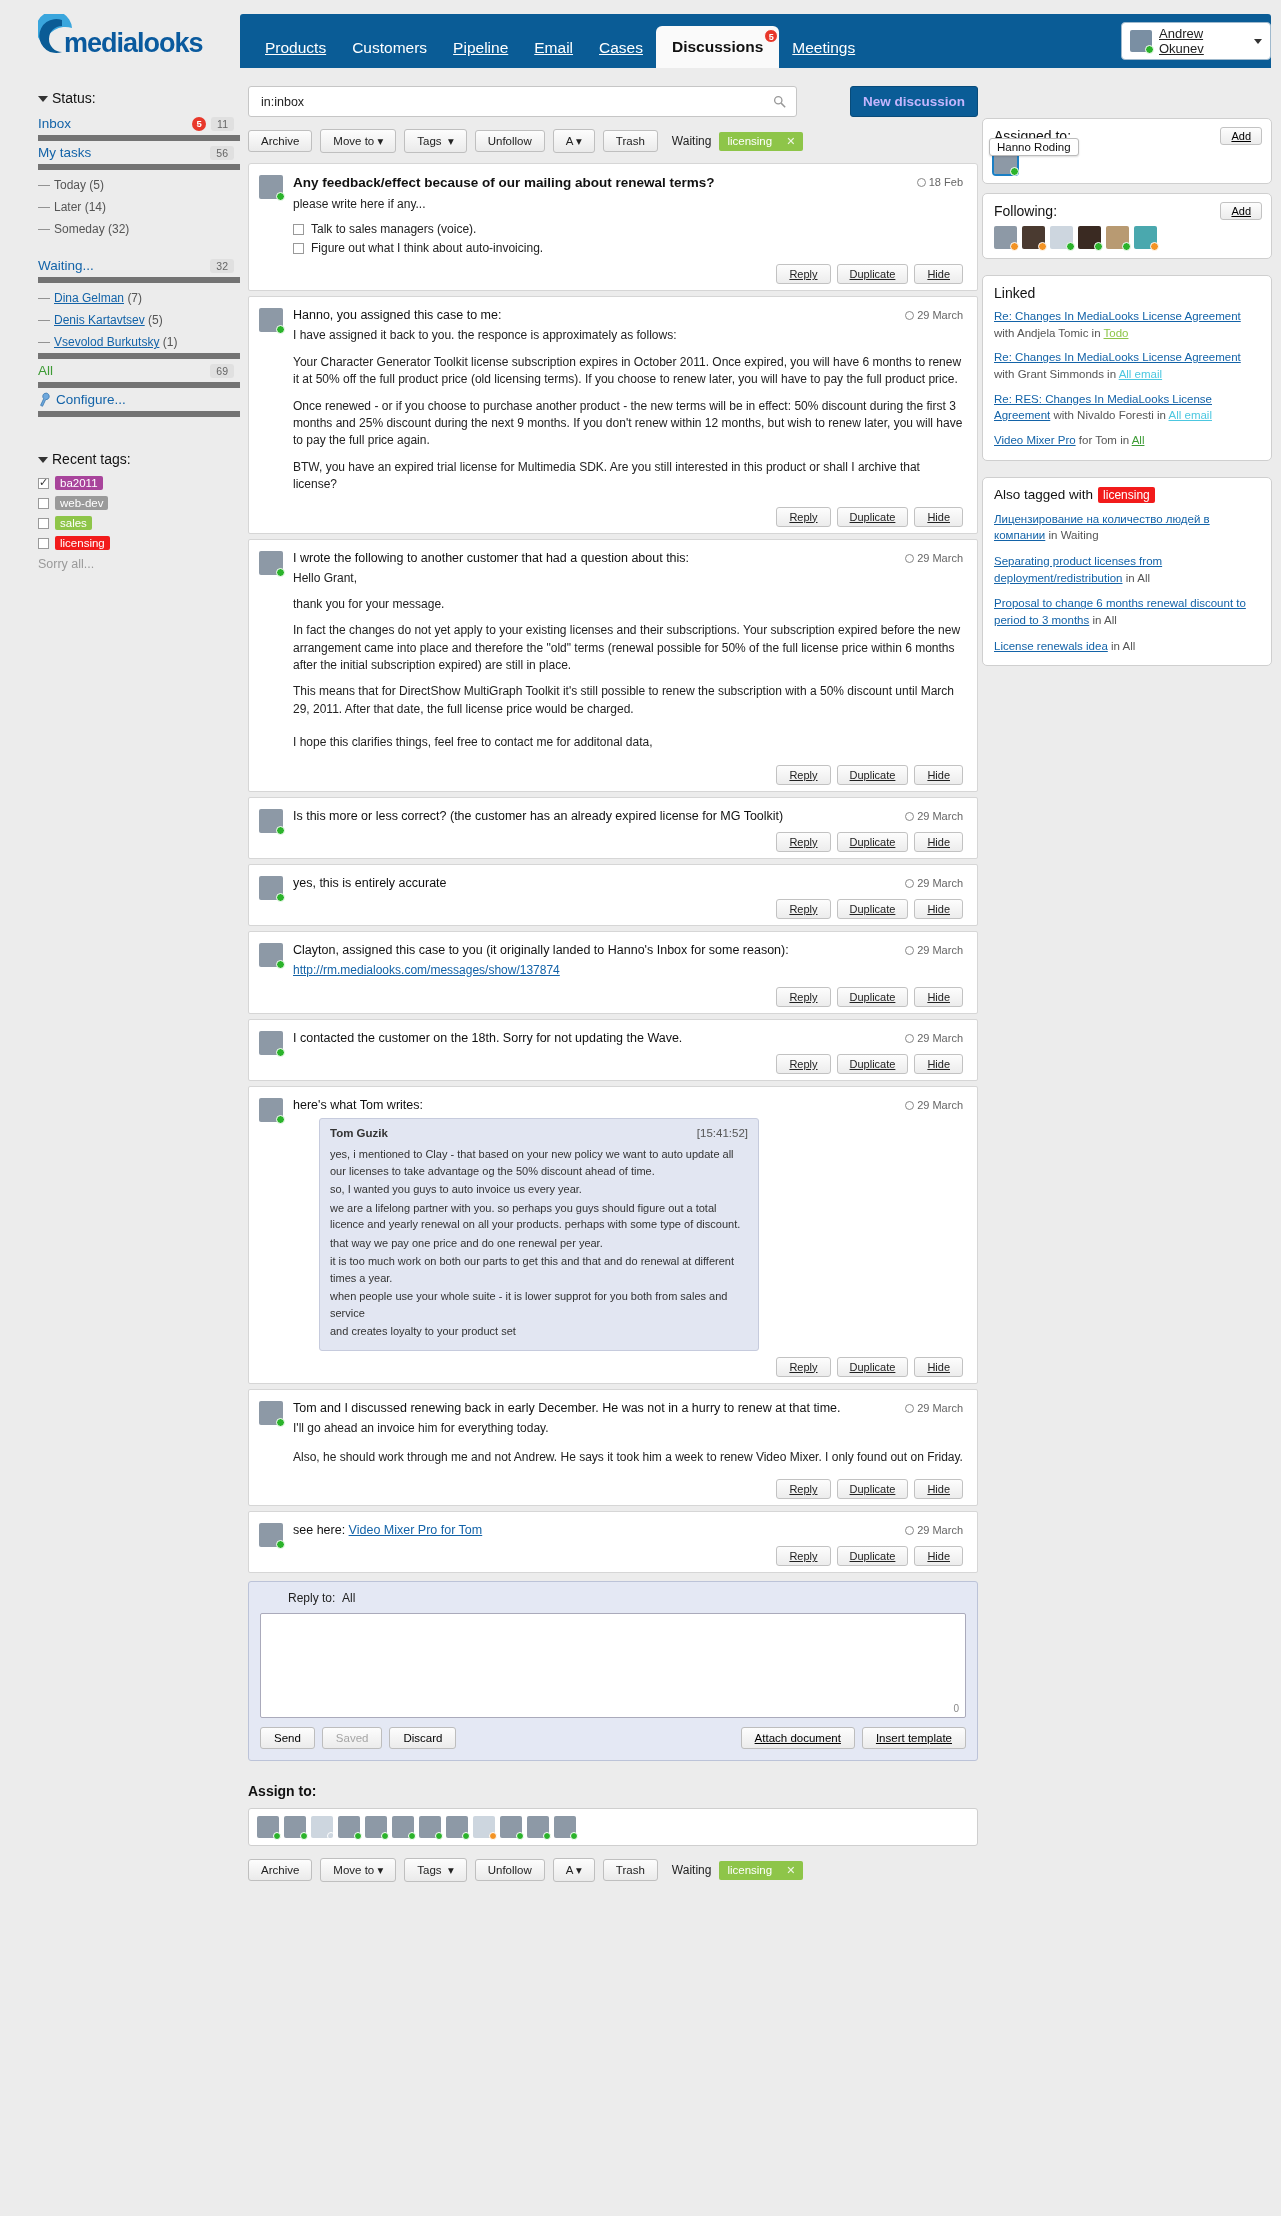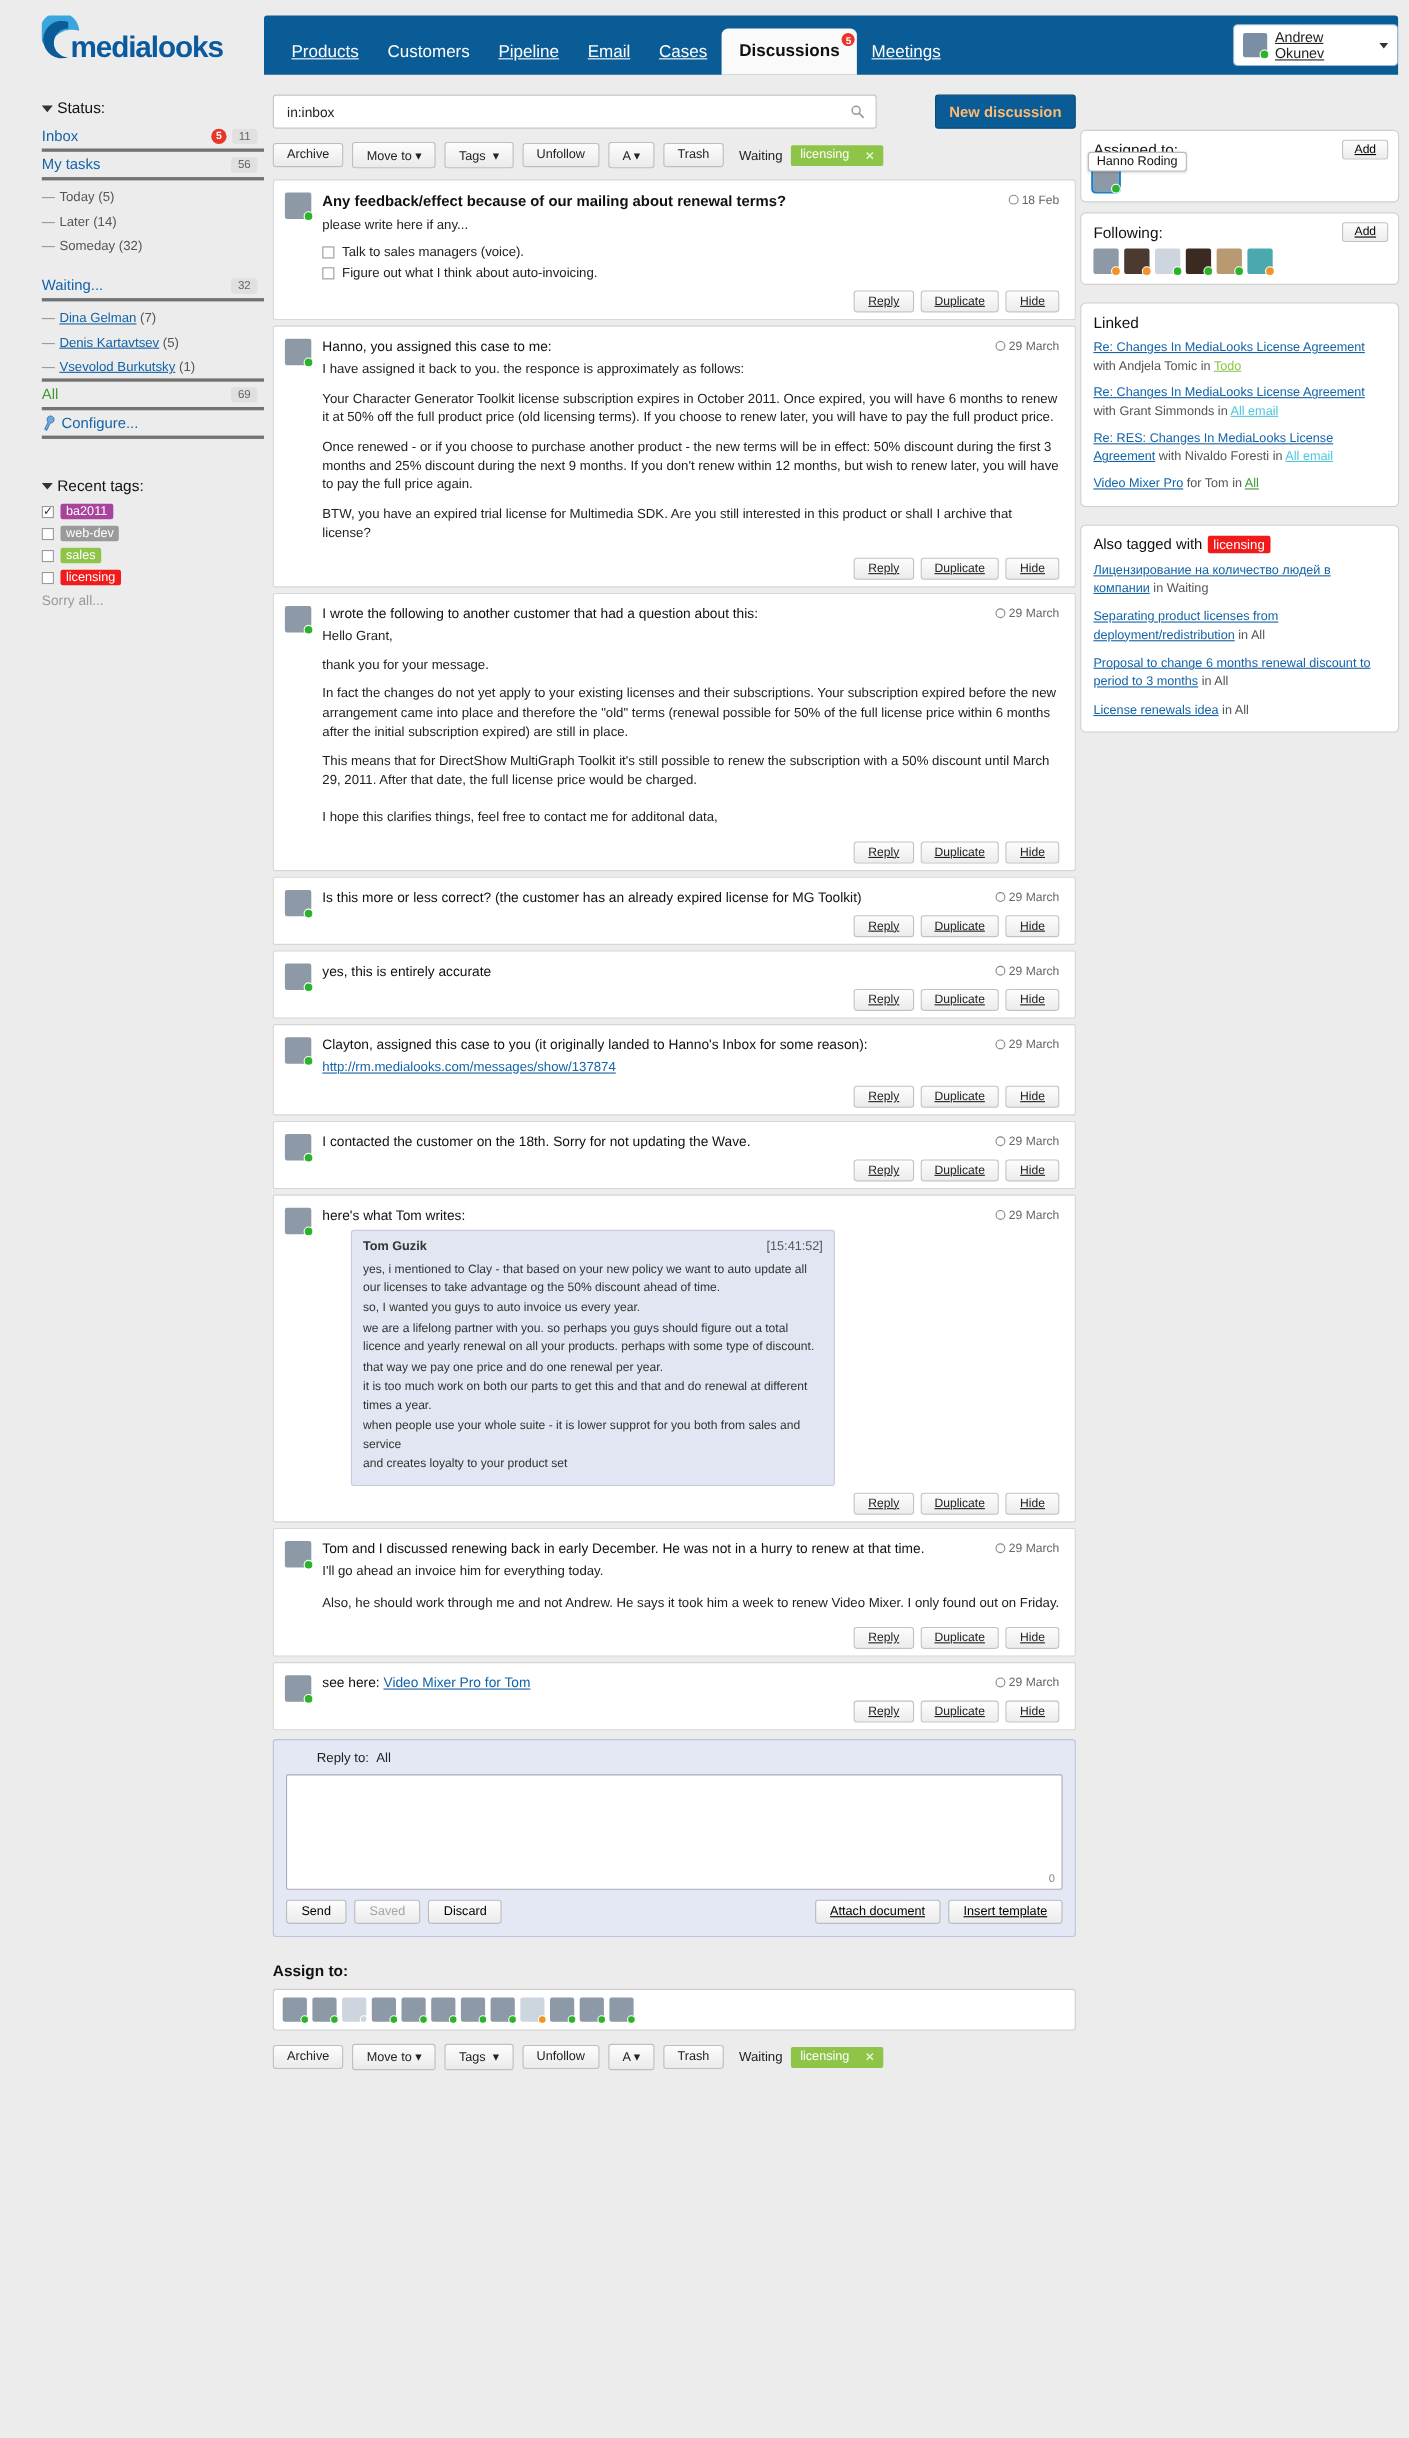--- a/index.html
+++ b/index.html
@@ -50,21 +50,21 @@
 
   
   .body-wrap { position:relative; }
   .sidebar { position:absolute; left:0; top:0; width:240px; padding: 0 0 0 38px; }
   .center { position:absolute; left:248px; top:0; width: 730px; }
   .rightbar { position:absolute; left:982px; top:0; width: 290px; }
 
   
   .side-hdr { font-size:14px; color:#111; padding: 8px 0 6px 14px; position:relative; }
   .side-hdr .tri { position:absolute; left:0; top:14px; width:0;height:0;border-left:5px solid transparent;border-right:5px solid transparent;border-top:6px solid #333; }
-  .side-row { position:relative; display:flex; align-items:center; border-bottom:3px solid #737373; padding: 4px 6px 4px 0; min-height:22px; }
+  .side-row { position:relative; display:flex; align-items:center; border-bottom:6px solid #737373; padding: 4px 6px 4px 0; min-height:22px; }
   .side-row.noline { border-bottom:none; }
   .side-link { color:#1363a8; font-size:13.5px; }
   .side-link.green { color:#3d9b35; }
   .side-sub { color:#555; font-size:12px; }
   .side-sub a { color:#1363a8; text-decoration:underline; }
   .spacer { flex:1; }
   .cnt-badge { background:#e0e0e0; color:#666; font-size:10.5px; border-radius:3px; padding:1px 6px; margin-left:5px; }
   .red-badge { background:#e8372a; color:#fff; font-size:9.5px; font-weight:bold; width:14px;height:14px;border-radius:50%;line-height:14px;text-align:center; }
   .dash { color:#888; margin-right:4px; }
   .cfg-icon { display:inline-block; width:13px;height:13px; margin-right:5px; transform:rotate(-20deg); }
@@ -74,21 +74,21 @@
   .tag-cb.on:after{content:'\2713'; position:absolute; left:0px; top:-3px; font-size:11px; color:#333;}
   .tag-pill { color:#fff; font-size:11.5px; padding:1px 5px; border-radius:2px; }
   .showall { color:#9a9a9a; font-size:12.5px; padding-top:4px; }
 
   
   .searchrow { display:flex; gap:10px; align-items:flex-end; padding: 4px 0 0 0; }
   .searchbox { flex:1; height:31px; background:#fff; border:1px solid #c6c6c6; border-radius:3px; display:flex; align-items:center; padding:0 10px; }
   .searchbox input { border:0; outline:0; flex:1; font-size:12.5px; font-family:"Liberation Sans",sans-serif; color:#222; background:transparent;}
   .mag { width:13px;height:13px; opacity:.55; }
   .btn-new {
-    width:128px;height:31px;background:#0a5c96;color:#fdba74;border:1px solid #084b7a;border-radius:3px;
+    width:128px;height:31px;background:#0a5c96;color:#c4b5fd;border:1px solid #084b7a;border-radius:3px;
     font-size:13.5px; font-weight:bold; cursor:pointer;margin-left:43px;
   }
 
   
   .toolbar { display:flex; align-items:center; gap:8px; padding:12px 0 10px 0; }
   .tbtn {
     background: linear-gradient(#fdfdfd,#eaeaea); border:1px solid #bfbfbf; border-radius:3px;
     font-size:11.5px; color:#222; padding: 4px 12px; cursor:pointer; white-space:nowrap;
     font-family:Liberation Sans, sans-serif;
   }

